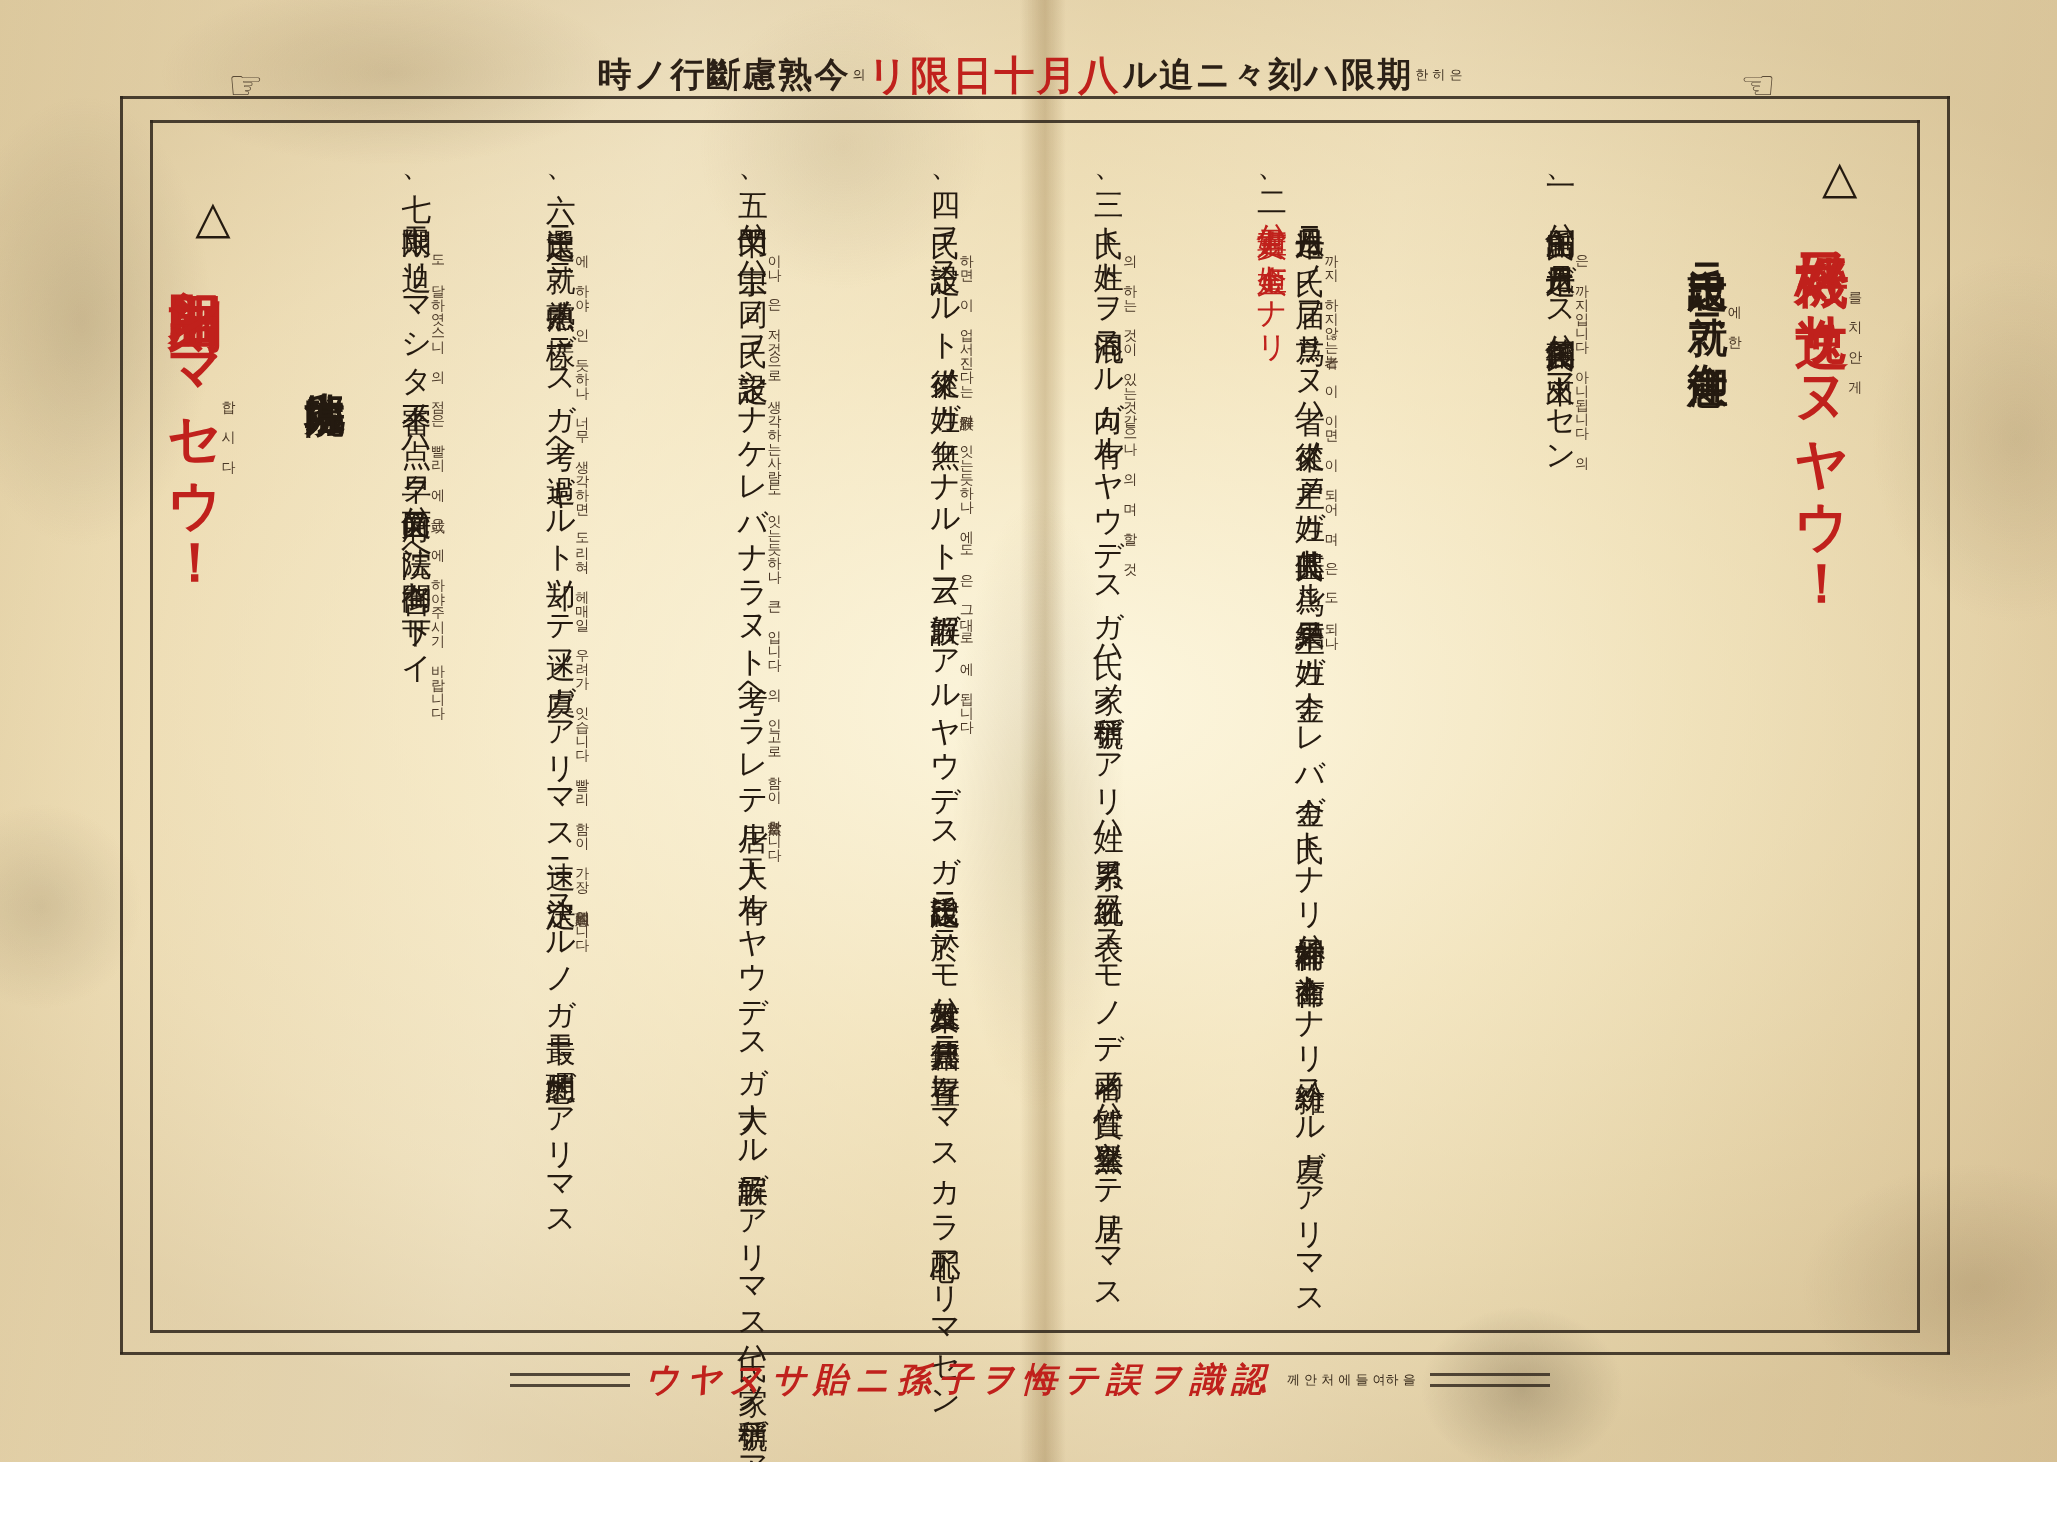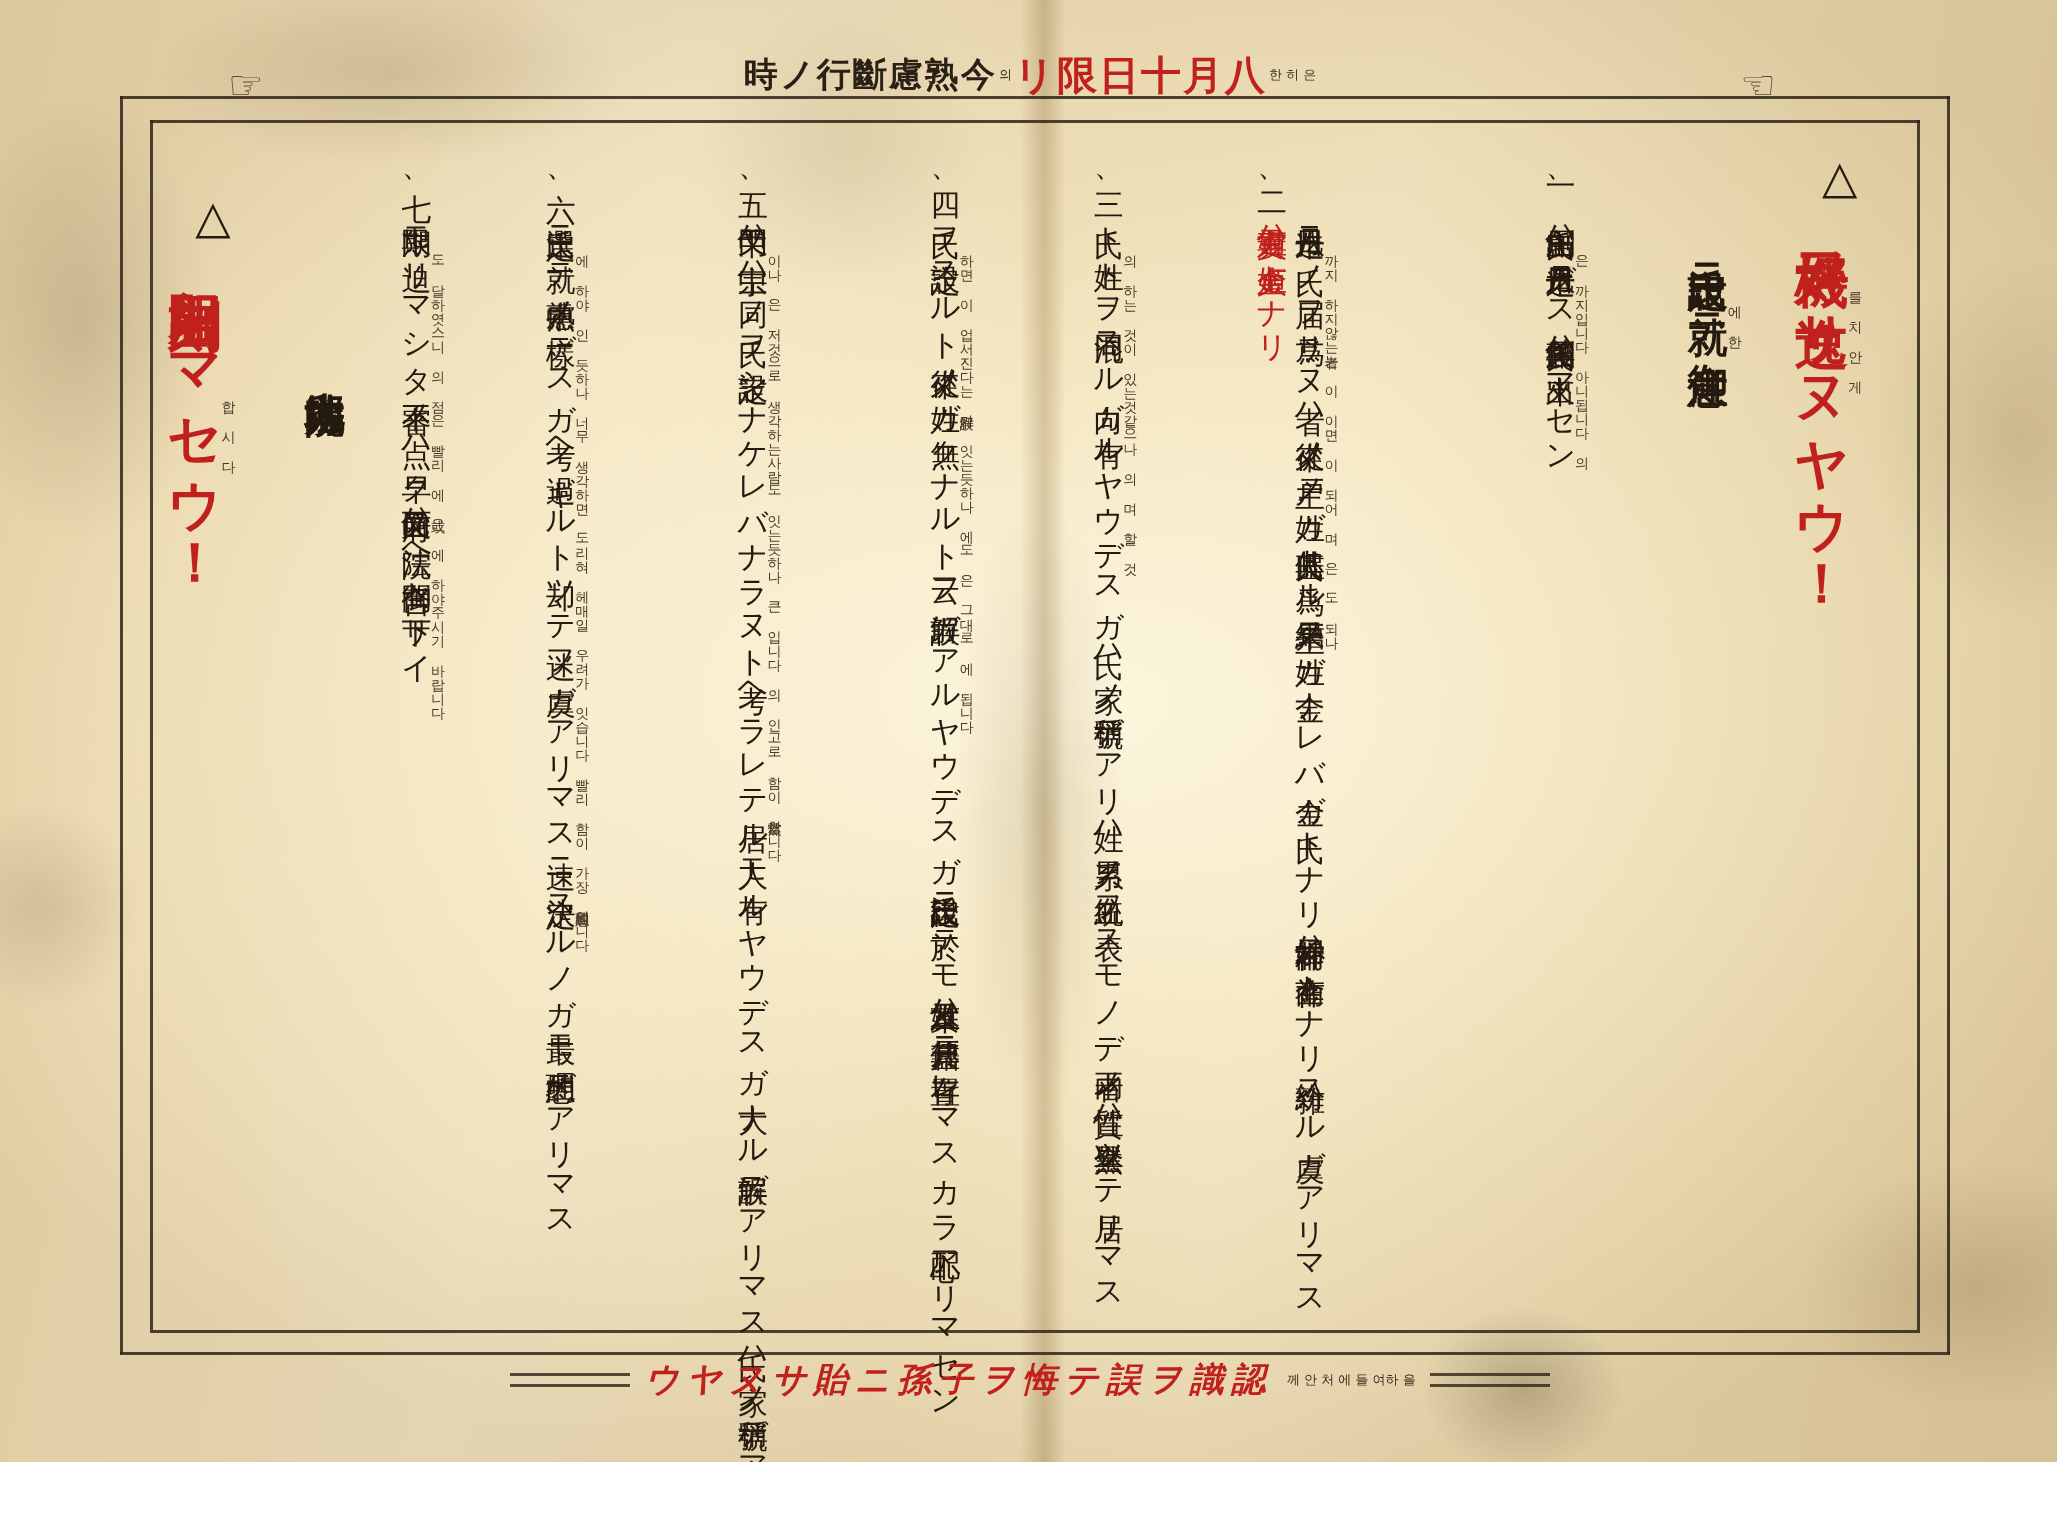--- a/index.html
+++ b/index.html
@@ -230,20 +230,21 @@
     <div class="rule rule-v" style="left:1917px; top:120px; height:1210px;"></div>
     <div class="rule rule-v" style="left:1947px; top:96px; height:1258px;"></div>
 
     <div class="hand" style="left:228px; top:62px;">☞</div>
     <div class="hand" style="left:1740px; top:62px; transform: scaleX(-1);">☞</div>
 
     <div id="top-band">
       <span id="top-left-phrase">時ノ行斷慮熟今</span>
       <span class="ruby-small">의</span>
       <span id="top-red-phrase">リ限日十月八</span>
+      <span id="top-right-phrase">ル迫ニ々刻ハ限期</span>
       <span class="ruby-small">한 히 은</span>
     </div>
 
     <div id="cols">
 
       <div class="col" style="width:120px; margin-left:18px;">
         <span class="vtext tri" style="margin-left:22px;">△</span>
         <div class="colwrap" style="margin-top:6px;">
           <span class="vtext red sz-huge">好機ヲ逸サヌヤウ！</span>
           <span class="gloss" style="margin-top:70px;">를 치 안 게</span>

